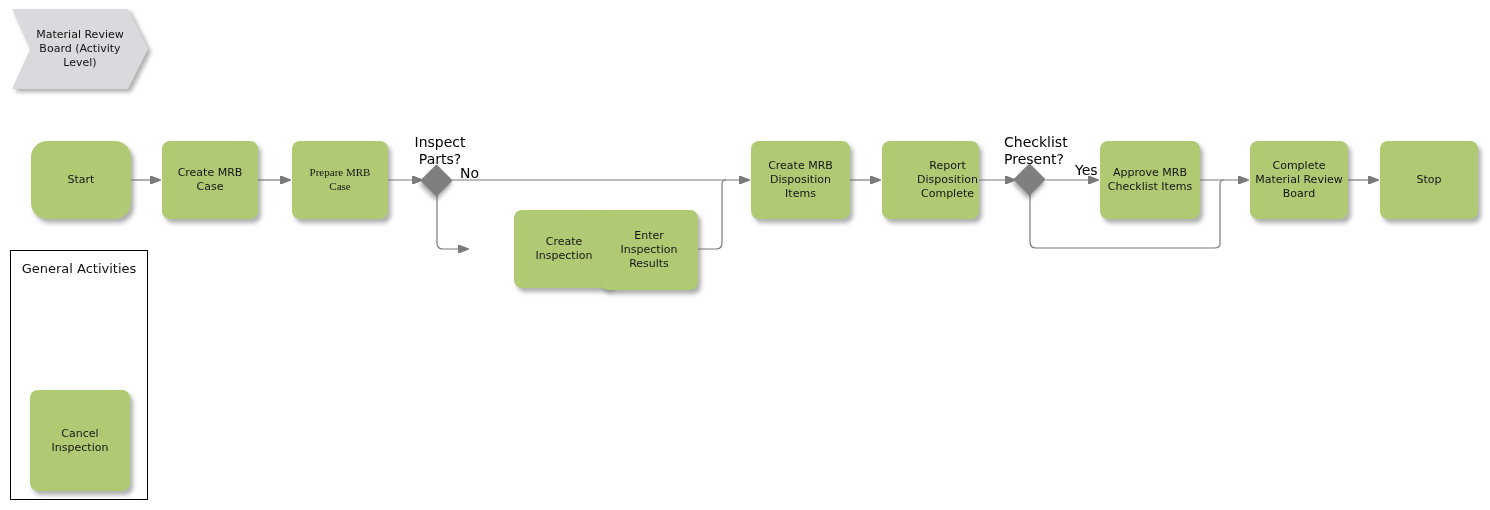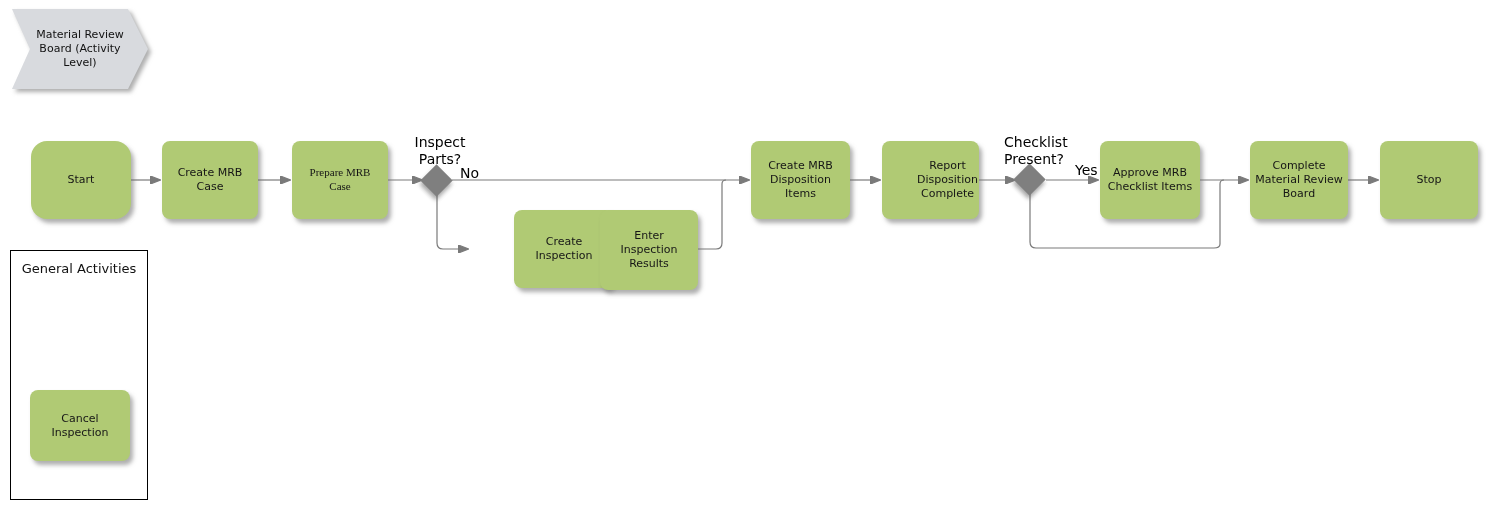--- a/index.html
+++ b/index.html
@@ -112,16 +112,16 @@
   <div class="label" style="left:402px; top:134px; width:76px; text-align:center;">Inspect
 Parts?</div>
   <div class="label" style="left:460px; top:165px;">No</div>
   <div class="label" style="left:1004px; top:134px;">Checklist
 Present?</div>
   <div class="label" style="left:1075px; top:162px;">Yes</div>
 
   <div class="ga-panel">
     <div class="ga-title">General Activities</div>
   </div>
-  <div class="activity" style="left:30px; top:390px; width:100px; height:71px;">Cancel
+  <div class="activity" style="left:30px; top:390px; width:100px; height:101px;">Cancel
 Inspection</div>
 
 </div>
 
 </body></html>

